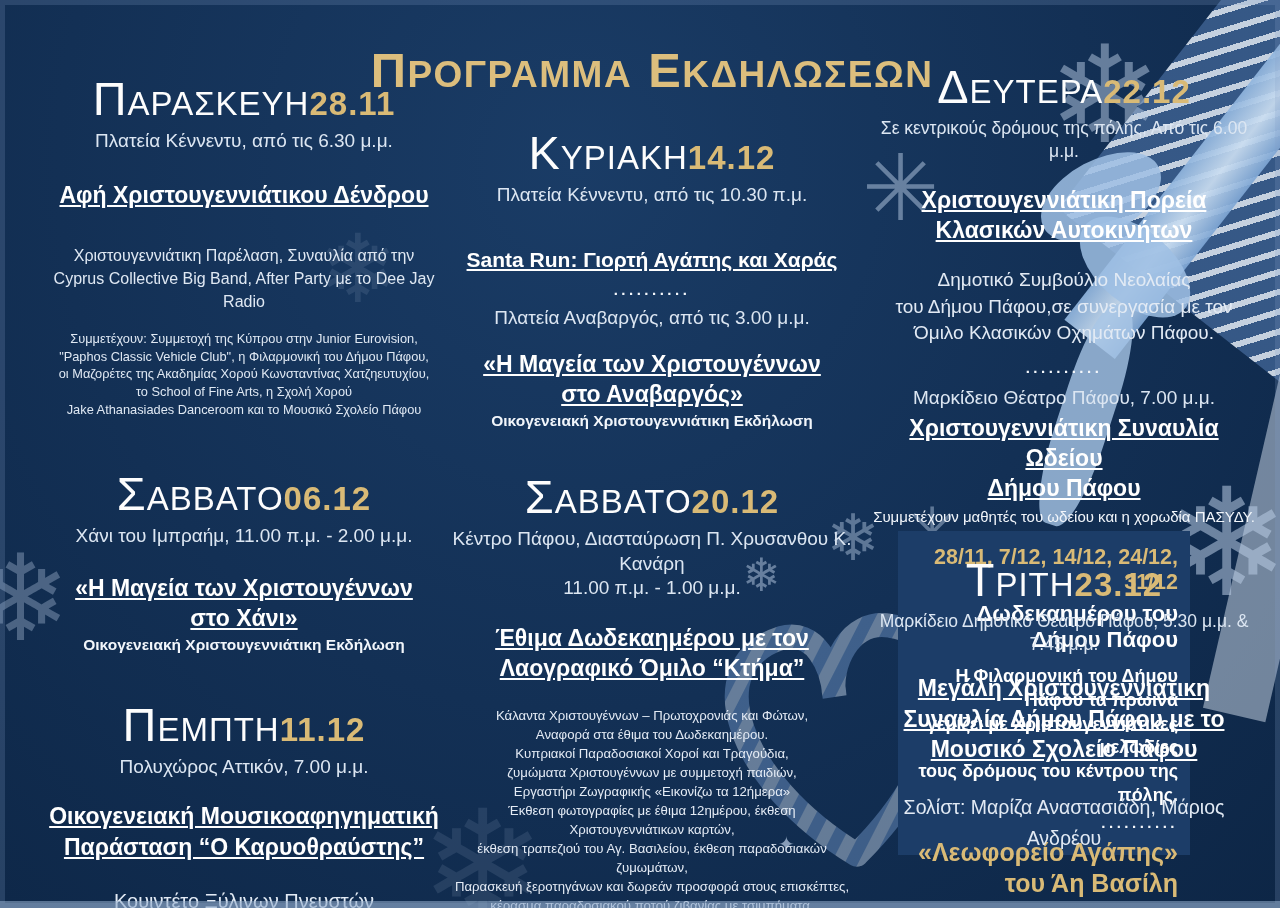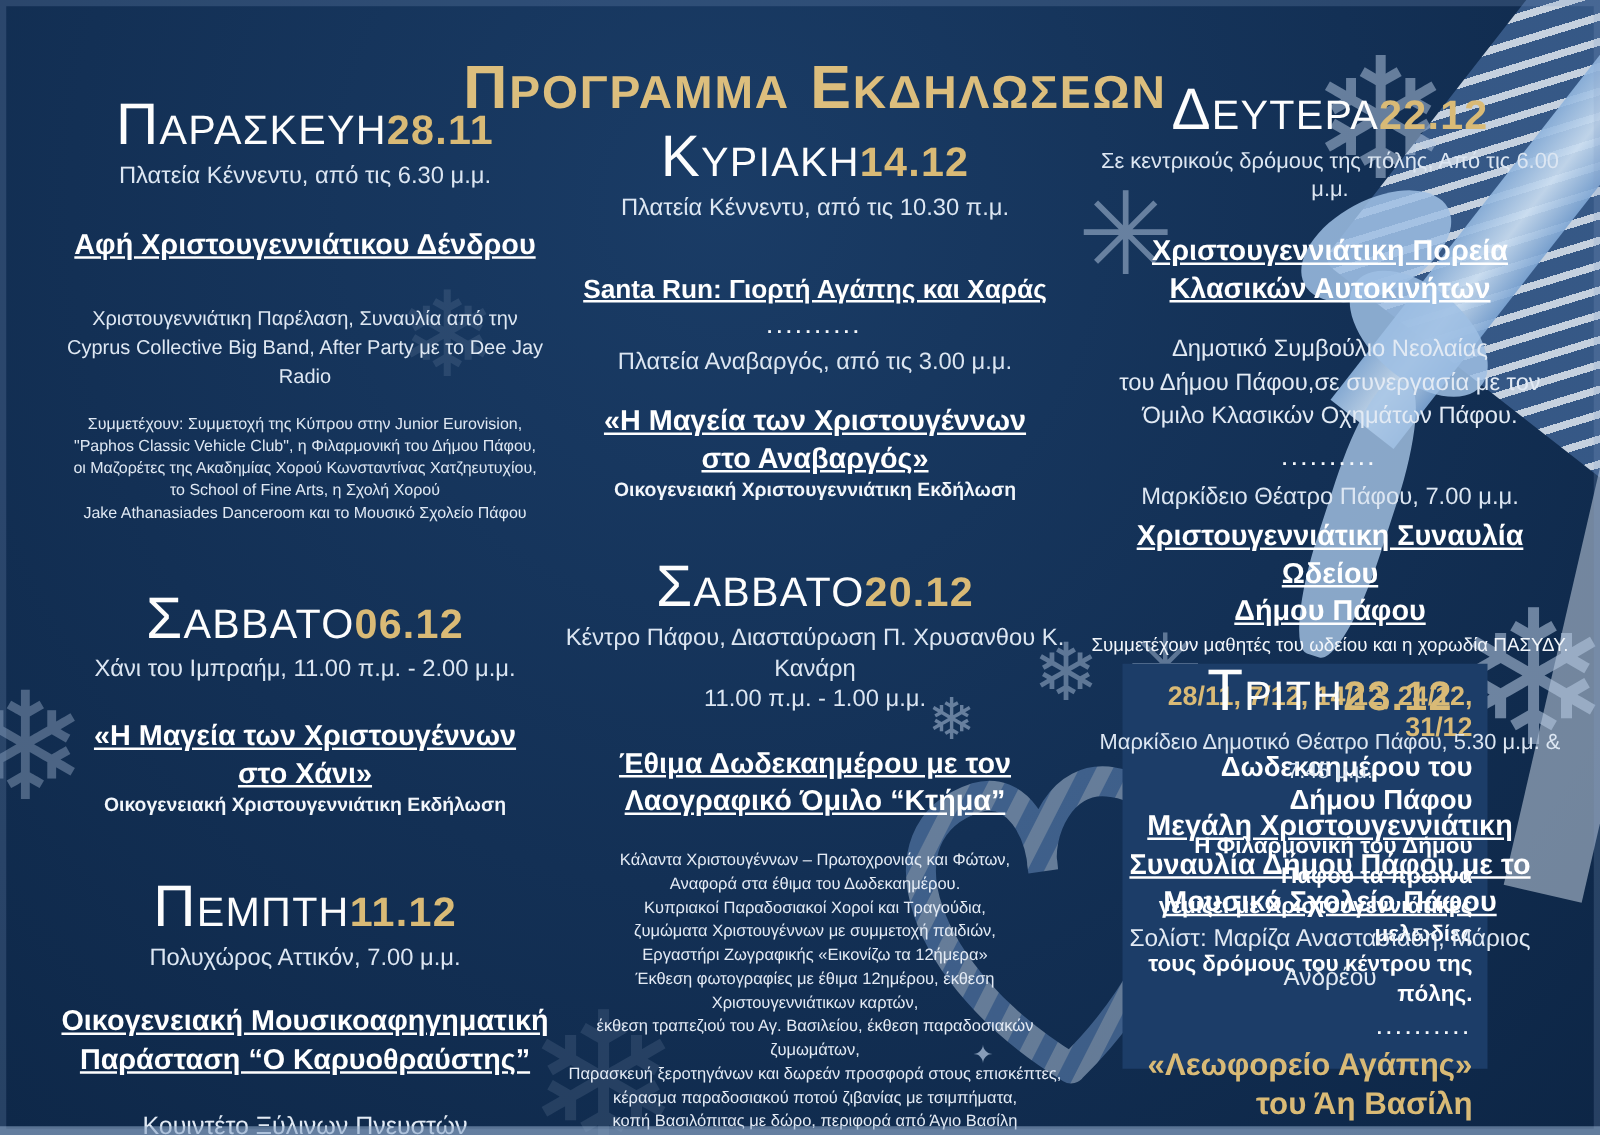--- a/index.html
+++ b/index.html
@@ -65,21 +65,21 @@
   .gift-tail{position:absolute;left:30px;top:330px;width:52px;height:230px;border-radius:40%;
              background:#a8c6e6;transform:rotate(18deg);opacity:.8;}
   .edge-band{position:absolute;left:1246px;top:330px;width:64px;height:390px;
              transform:rotate(13deg);background:rgba(213,225,239,.5);z-index:1;pointer-events:none;}
   .candy{position:absolute;left:688px;top:556px;z-index:1;transform:rotate(-8deg);pointer-events:none;}
   .frame{position:absolute;inset:0;box-shadow:inset 0 0 0 5px rgba(130,160,200,.22);z-index:4;pointer-events:none;}
   .bottom-strip{position:absolute;left:0;right:0;bottom:0;height:7px;background:rgba(150,175,205,.55);z-index:5;pointer-events:none;}
   .mt2{margin-top:2px}.mt4{margin-top:4px}.mt8{margin-top:8px}.mt10{margin-top:10px}
   .mt12{margin-top:12px}.mt16{margin-top:16px}.mt18{margin-top:18px}
   .mt20{margin-top:38px}.mt22{margin-top:22px}.mt24{margin-top:24px}.mt26{margin-top:26px}
-  .mt28{}.mt34{margin-top:34px}.mt40{margin-top:40px}
+  .mt28{margin-top:28px}.mt34{margin-top:34px}.mt40{margin-top:40px}
   .mt44{margin-top:44px}.mt48{margin-top:48px}
 </style>
 </head>
 <body>
 
 <div class="poster">
 
   <div class="gift">
     <div class="gift-paper"></div>
     <div class="gift-band"></div>

